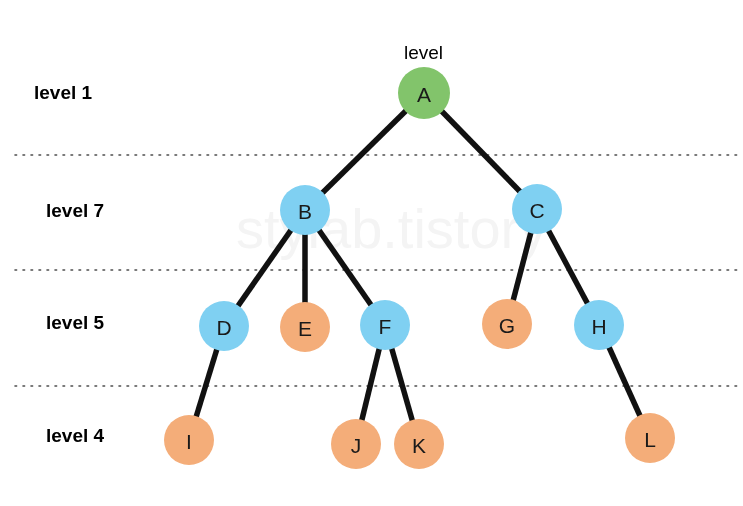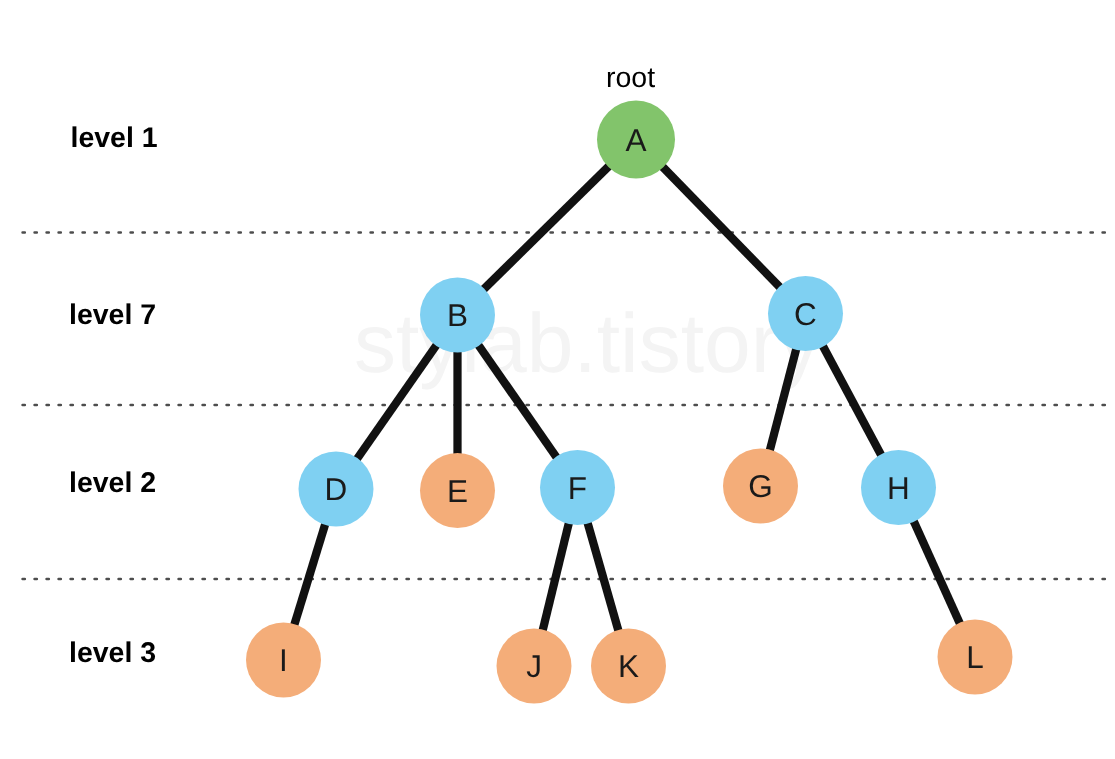--- a/index.html
+++ b/index.html
@@ -128,22 +128,22 @@
           <circle cx="419" cy="444" r="25" fill="#f4ad79"></circle>
           <text x="419" y="445" class="node-label">K</text>
         </g>
         <g>
           <circle cx="650" cy="438" r="25" fill="#f4ad79"></circle>
           <text x="650" y="439" class="node-label">L</text>
         </g>
       </g>
   </svg>
 
-  <div class="root-caption" style="left: 404px; top: 42px;">root</div>
+  <div class="root-caption" style="left: 404px; top: 42px;">level</div>
 
   <div id="level-labels">
-      <div class="level-label" style="left: 47px; top: 82px;">level 1</div>
+      <div class="level-label" style="left: 34px; top: 82px;">level 1</div>
       <div class="level-label" style="left: 46px; top: 200px;">level 7</div>
-      <div class="level-label" style="left: 46px; top: 312px;">level 2</div>
-      <div class="level-label" style="left: 46px; top: 425px;">level 3</div>
+      <div class="level-label" style="left: 46px; top: 312px;">level 5</div>
+      <div class="level-label" style="left: 46px; top: 425px;">level 4</div>
     </div>
 
 </div>
 
 </body></html>

